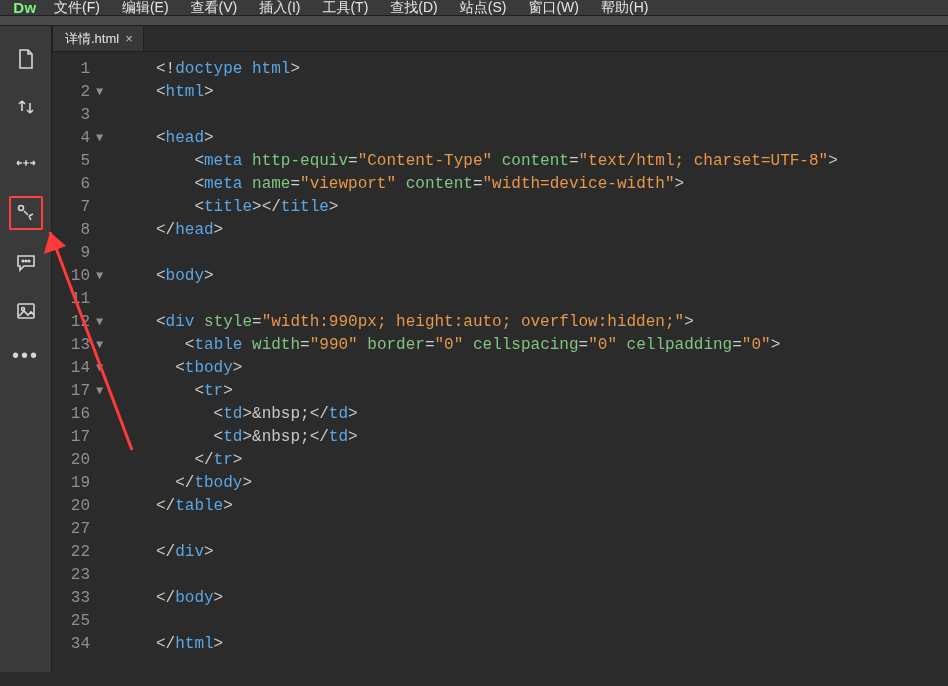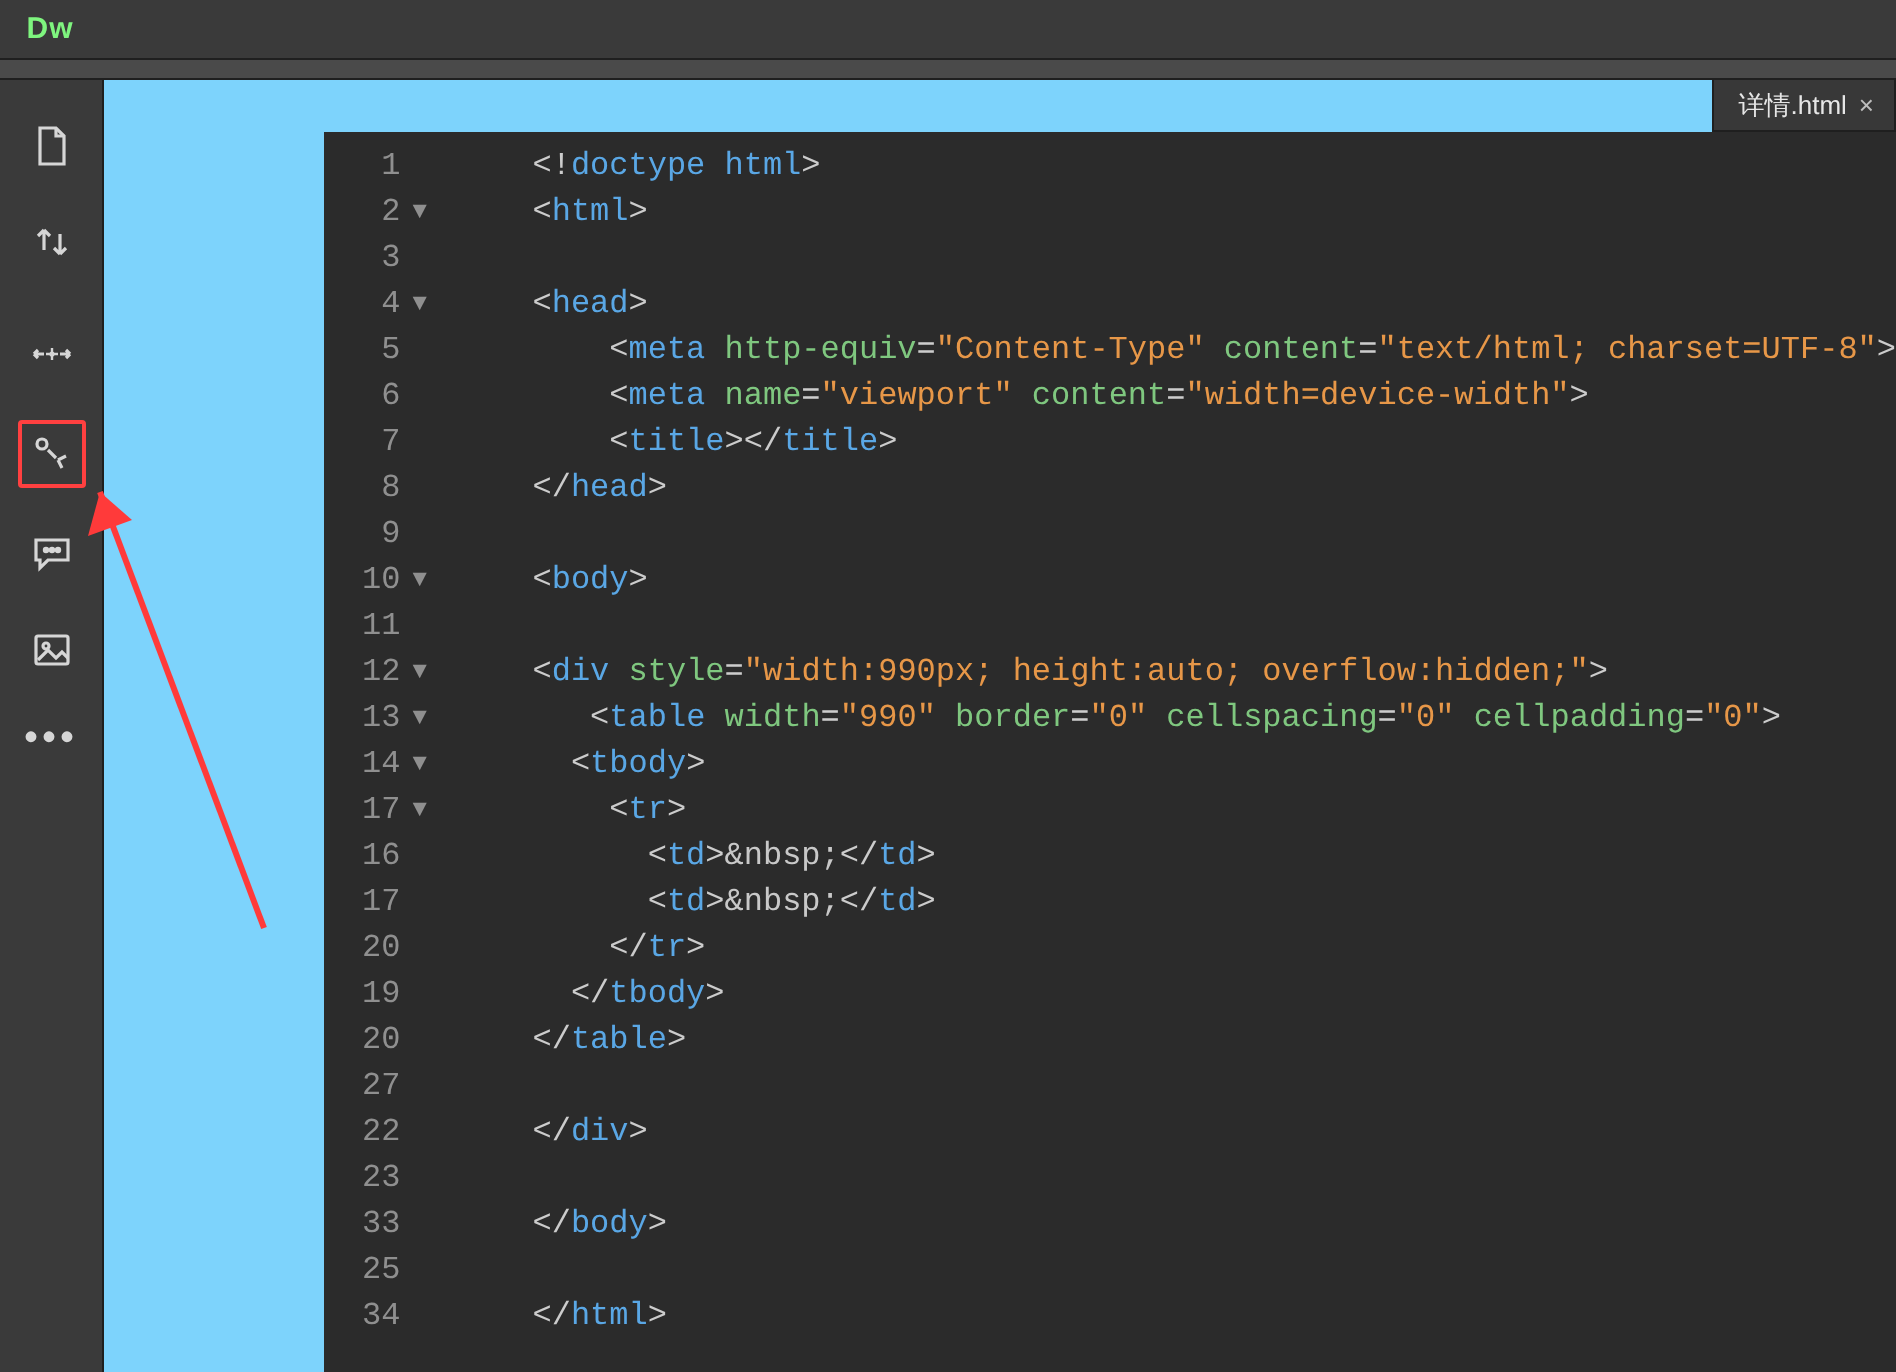--- a/index.html
+++ b/index.html
@@ -10,21 +10,21 @@
     color: #c8c8c8;
     overflow: hidden;
     width: 948px;
     height: 686px;
   }
 
   
   .menubar {
     display: flex;
     align-items: center;
-    height: 30px;
+    height: 16px;
     background: #3a3a3a;
     border-bottom: 1px solid #1f1f1f;
     font-size: 14px;
     color: #e6e6e6;
   }
   .menubar .logo {
     width: 50px;
     height: 30px;
     display: flex;
     align-items: center;
@@ -103,22 +103,21 @@
     top: 178px;
     pointer-events: none;
   }
   .arrow-overlay svg { stroke: #ff3a3a; fill: #ff3a3a; }
 
   
   .editorcol {
     flex: 1;
     display: flex;
     flex-direction: column;
-    background: #7dd3fc;
-    align-items: flex-end;
+    background: #a16207;
   }
 
   .tabbar {
     height: 26px;
     background: #2b2b2b;
     border-bottom: 1px solid #1f1f1f;
     display: flex;
     align-items: flex-end;
   }
   .tabbar .tab {
@@ -173,20 +172,31 @@
   .c-tag   { color: #5aa7e5; }      
   .c-attr  { color: #7fc77f; }      
   .c-str   { color: #e79748; }      
   .c-ent   { color: #c8c8c8; }      
 </style>
 </head>
 <body>
 
 <div class="menubar">
   <div class="logo">Dw</div>
+  <div class="menu" id="main-menu">
+      <span>文件(F)</span>
+      <span>编辑(E)</span>
+      <span>查看(V)</span>
+      <span>插入(I)</span>
+      <span>工具(T)</span>
+      <span>查找(D)</span>
+      <span>站点(S)</span>
+      <span>窗口(W)</span>
+      <span>帮助(H)</span>
+    </div>
 </div>
 <div class="accent-strip"></div>
 
 <div class="main">
 
   <div class="toolrail">
     <div class="railtop">
       <div class="icon">
         <svg width="18" height="20" viewBox="0 0 18 20">
             <path d="M3 1h8l4 4v14H3z"></path>

